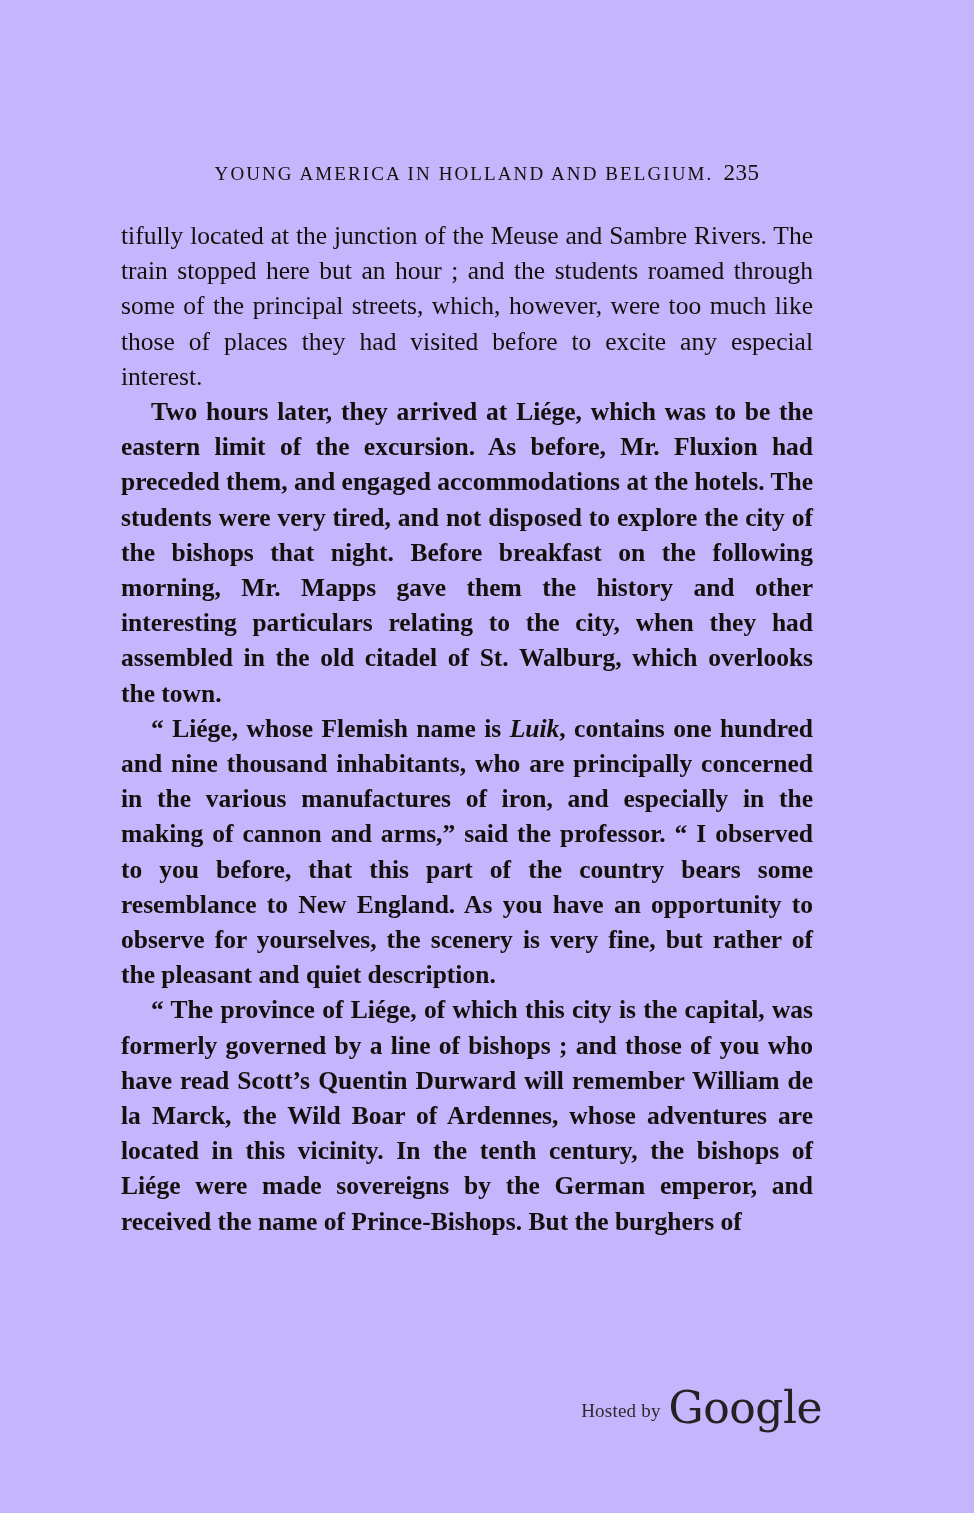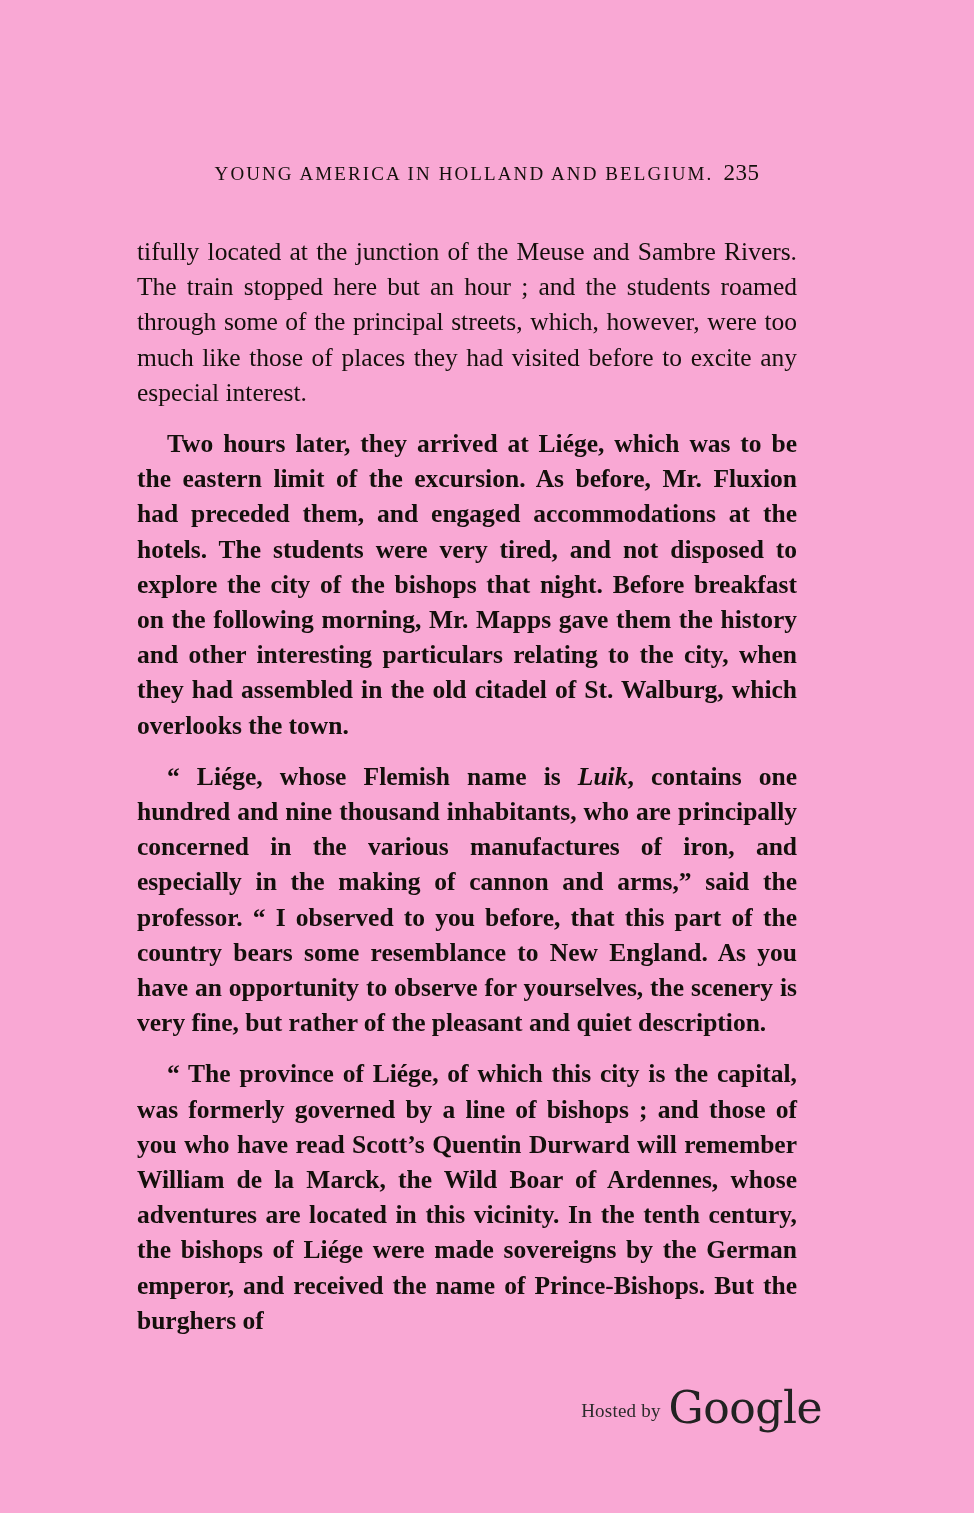--- a/index.html
+++ b/index.html
@@ -13,21 +13,21 @@
     position: relative;
     font-family: "Liberation Serif", serif;
     color: #14100c;
     overflow: hidden;
   }
   .page {
     position: absolute;
     top: 0; left: 0;
     width: 974px;
     height: 1513px;
-    background: #f9a8d4;
+    background: #c4b5fd;
   }
   .running-head {
     position: absolute;
     top: 160px;
     left: 0;
     width: 974px;
     text-align: center;
     font-size: 20.5px;
     letter-spacing: 1.6px;
     white-space: nowrap;
@@ -47,21 +47,21 @@
     position: absolute;
     top: 218px;
     left: 121px;
     width: 692px;
     font-size: 25.5px;
     line-height: 35.2px;
     text-align: justify;
     text-justify: inter-word;
   }
   .body-text p {
-    margin: 16px;
+    margin: 0;
     text-indent: 0;
   }
   .body-text p.indent {
     text-indent: 30px;
     font-weight: bold;
   }
   .body-text i {
     font-style: italic;
   }
   .footer-logo {

